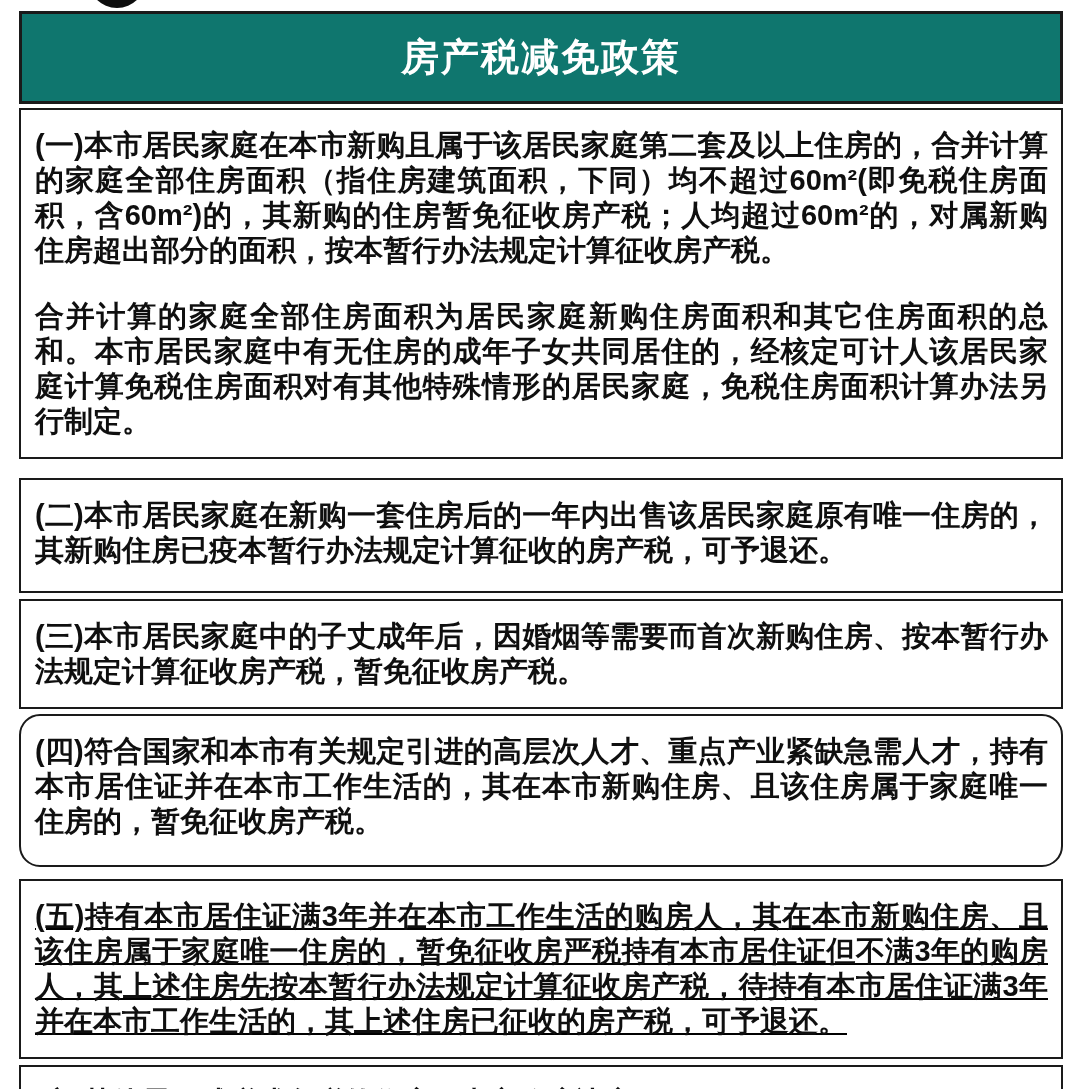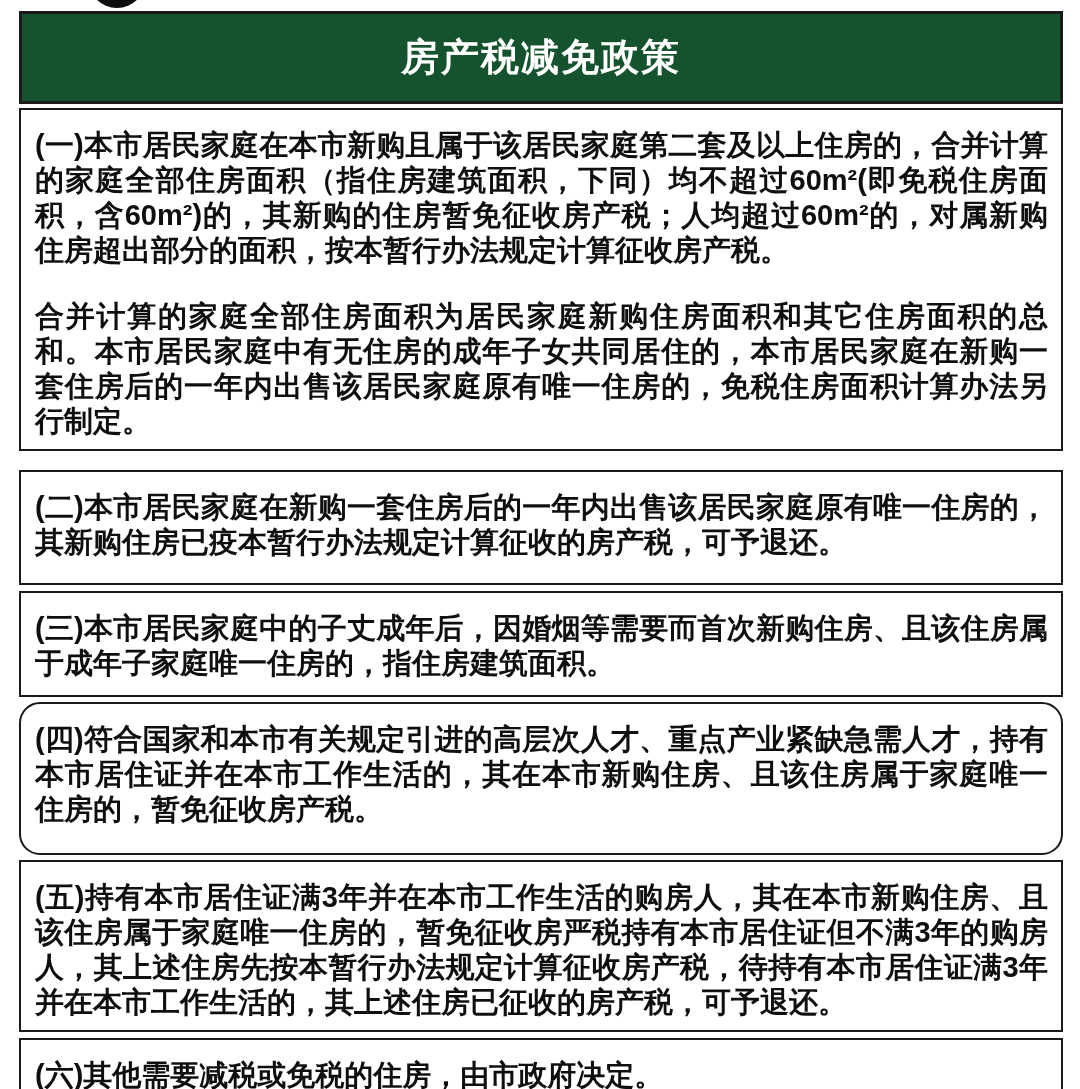--- a/index.html
+++ b/index.html
@@ -28,79 +28,79 @@
   }
   .content {
     position: absolute;
     left: 19px;
     top: 11px;
     width: 1044px;
   }
   .header-bar {
     box-sizing: border-box;
     height: 93px;
-    background: #14532d;
+    background: #0f766e;
     border: 3px solid #1a1a1a;
     display: flex;
     align-items: center;
     justify-content: center;
   }
   .header-bar h1 {
     margin: 0;
     color: #ffffff;
     font-size: 38px;
     font-weight: 700;
     letter-spacing: 2px;
   }
   .box {
     box-sizing: border-box;
     background: #ffffff;
     border: 2px solid #1a1a1a;
-    padding: 18px 13px 10px 14px;
+    padding: 18px 13px 18px 14px;
   }
   .box p {
     margin: 0;
     color: #0f0f0f;
     font-size: 29px;
     font-weight: 700;
     line-height: 35px;
     text-align: justify;
     letter-spacing: 0px;
   }
   .box p + p { margin-top: 31px; }
   .b1 { margin-top: 4px;  min-height: 326px; }
   .b2 { margin-top: 19px;  min-height: 115px; }
   .b3 { margin-top: 6px;  min-height: 106px; }
   .b4 { margin-top: 5px;  min-height: 153px; border-radius: 21px; }
-  .b5 { margin-top: 5px;  min-height: 165px; }
+  .b5 { margin-top: 12px;  min-height: 165px; text-decoration: underline; }
   .b6 { margin-top: 6px;  min-height: 76px; }
 </style>
 </head>
 <body>
 
 <div class="page">
   <div class="logo-circle"></div>
 
   <div class="content">
 
     <div class="header-bar">
       <h1>房产税减免政策</h1>
     </div>
 
     <section class="box b1">
       <p>(一)本市居民家庭在本市新购且属于该居民家庭第二套及以上住房的，合并计算的家庭全部住房面积（指住房建筑面积，下同）均不超过60m²(即免税住房面积，含60m²)的，其新购的住房暂免征收房产税；人均超过60m²的，对属新购住房超出部分的面积，按本暂行办法规定计算征收房产税。</p>
-      <p>合并计算的家庭全部住房面积为居民家庭新购住房面积和其它住房面积的总和。本市居民家庭中有无住房的成年子女共同居住的，本市居民家庭在新购一套住房后的一年内出售该居民家庭原有唯一住房的，免税住房面积计算办法另行制定。</p>
+      <p>合并计算的家庭全部住房面积为居民家庭新购住房面积和其它住房面积的总和。本市居民家庭中有无住房的成年子女共同居住的，经核定可计人该居民家庭计算免税住房面积对有其他特殊情形的居民家庭，免税住房面积计算办法另行制定。</p>
     </section>
 
     <section class="box b2">
       <p>(二)本市居民家庭在新购一套住房后的一年内出售该居民家庭原有唯一住房的，其新购住房已疫本暂行办法规定计算征收的房产税，可予退还。</p>
     </section>
 
     <section class="box b3">
-      <p>(三)本市居民家庭中的子丈成年后，因婚烟等需要而首次新购住房、且该住房属于成年子家庭唯一住房的，指住房建筑面积。</p>
+      <p>(三)本市居民家庭中的子丈成年后，因婚烟等需要而首次新购住房、按本暂行办法规定计算征收房产税，暂免征收房产税。</p>
     </section>
 
     <section class="box b4">
       <p>(四)符合国家和本市有关规定引进的高层次人才、重点产业紧缺急需人才，持有本市居住证并在本市工作生活的，其在本市新购住房、且该住房属于家庭唯一住房的，暂免征收房产税。</p>
     </section>
 
     <section class="box b5">
       <p>(五)持有本市居住证满3年并在本市工作生活的购房人，其在本市新购住房、且该住房属于家庭唯一住房的，暂免征收房严税持有本市居住证但不满3年的购房人，其上述住房先按本暂行办法规定计算征收房产税，待持有本市居住证满3年并在本市工作生活的，其上述住房已征收的房产税，可予退还。</p>
     </section>
 

